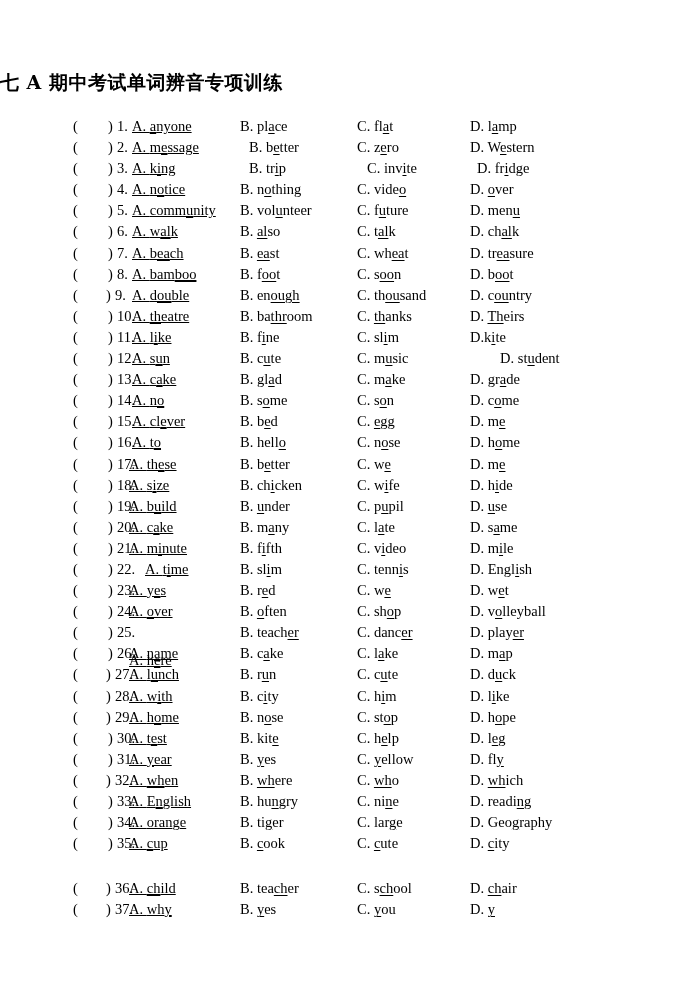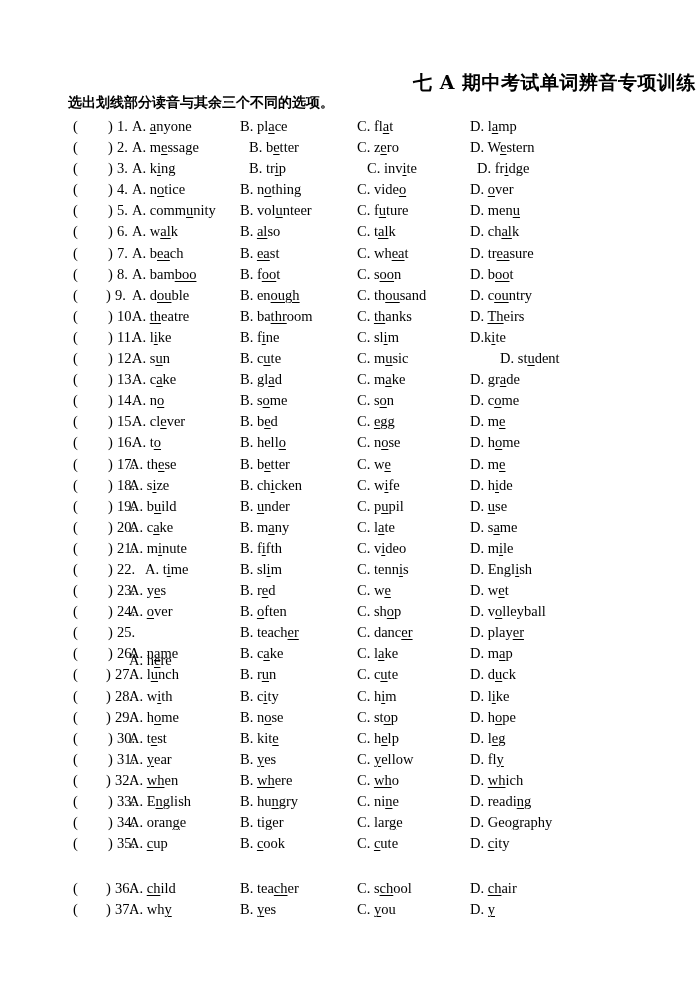--- a/index.html
+++ b/index.html
@@ -19,21 +19,21 @@
     position: absolute;
     left: 0; top: 0;
     width: 696px;
     height: 983px;
   }
   .title {
     position: absolute;
     left: 0;
     top: 70px;
     width: 696px;
-    text-align: right;
+    text-align: left;
     font-family: "DejaVu Serif", "Liberation Serif", serif;
     font-weight: bold;
     font-size: 19px;
     letter-spacing: 0.5px;
     white-space: nowrap;
   }
   .instruction {
     position: absolute;
     left: 68px;
     top: 94px;
@@ -64,21 +64,21 @@
     left: 73px;
   }
   .paren-close {
     position: absolute;
     left: 108px;
   }
   .qnum {
     position: absolute;
     left: 117px;
   }
-  .optA { position: absolute; left: 132px; }
+  .optA { position: absolute; left: 132px; text-decoration: underline; }
   .optB { position: absolute; left: 240px; }
   .optC { position: absolute; left: 357px; }
   .optD { position: absolute; left: 470px; }
 
   .optB.ind  { left: 249px; }
   .optC.ind  { left: 367px; }
   .optD.ind  { left: 477px; }
   .optD.ind2 { left: 500px; }
 
   u.seg {
@@ -87,21 +87,20 @@
     text-underline-offset: 1.5px;
   }
 </style>
 </head>
 <body>
 
 <div class="page">
 
   <div class="title">七 A 期中考试单词辨音专项训练</div>
 
-  <div class="instruction">选出划线部分读音与其余三个不同的选项。</div>
 
   <div class="rows" id="rows-container">
       <div class="qrow">
         <span class="paren-open">(</span>
         <span class="paren-close">)</span>
         <span class="qnum">1.</span>
         <span class="optA"><span>A. </span><span><u class="seg">a</u><span>nyone</span></span></span>
         <span class="optB"><span>B. </span><span><span>pl</span><u class="seg">a</u><span>ce</span></span></span>
         <span class="optC"><span>C. </span><span><span>fl</span><u class="seg">a</u><span>t</span></span></span>
         <span class="optD"><span>D. </span><span><span>l</span><u class="seg">a</u><span>mp</span></span></span>

